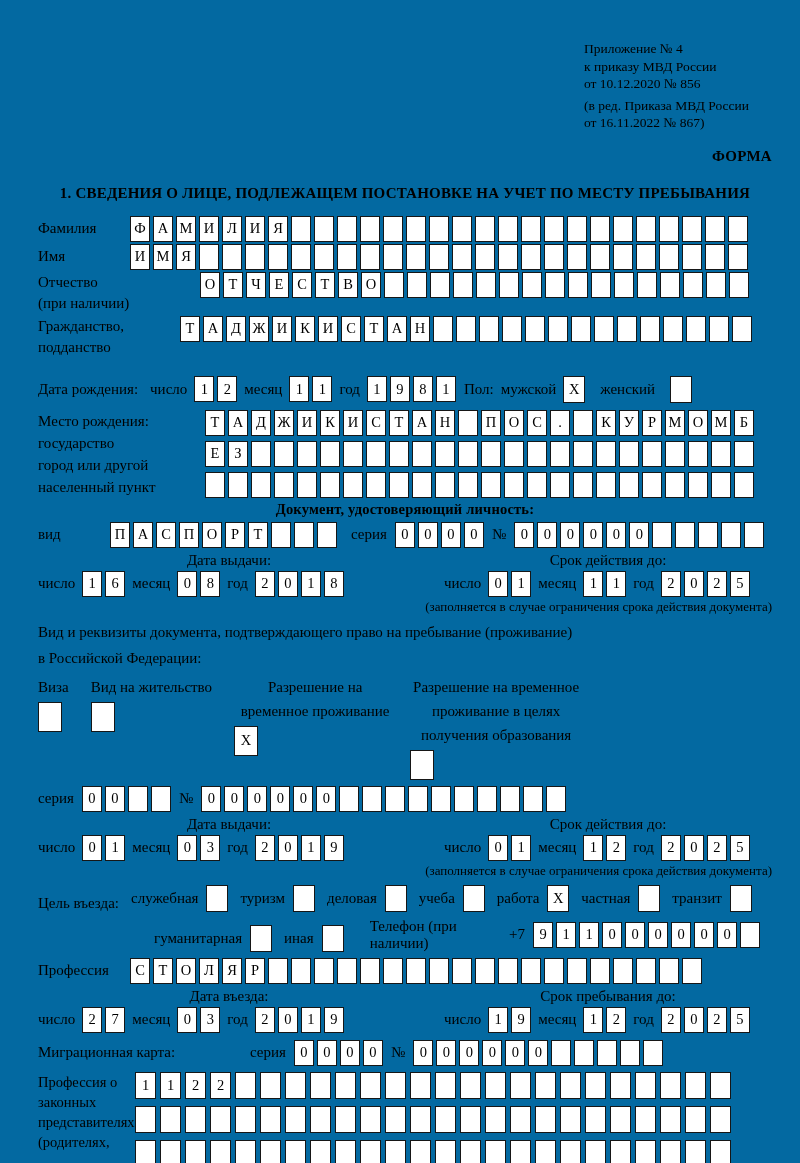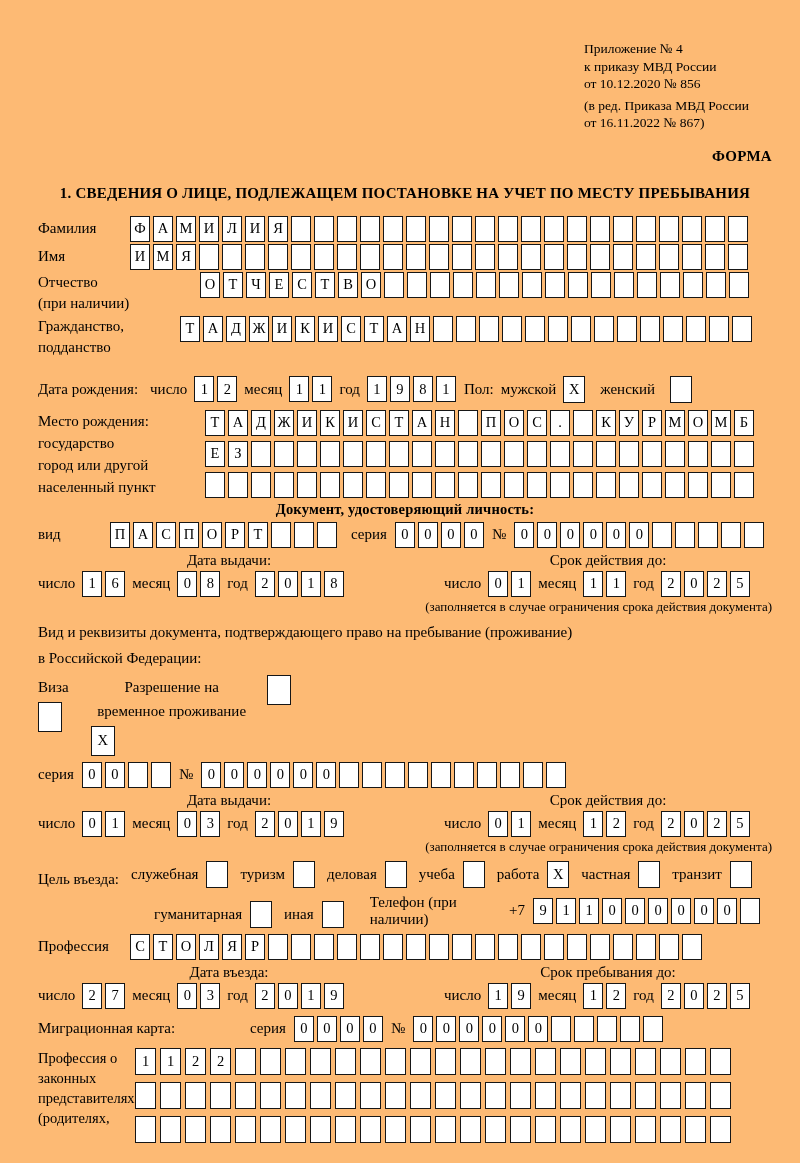--- a/index.html
+++ b/index.html
@@ -1,19 +1,19 @@
 <!DOCTYPE html>
 <html><head>
 <meta charset="utf-8">
 <style>
   * { box-sizing: border-box; }
   html,body { margin:0; padding:0; background:#e8e8e8; }
   .page {
     position:relative; width:800px; height:1163px; margin:0 auto;
-    background:#fdba74; color:#000;
+    background:#0369a1; color:#000;
     font-family:"Liberation Serif","DejaVu Serif",serif;
     font-size:15px; padding:40px 28px 0 38px; overflow:hidden;
   }
   .appendix { width:188px; margin-left:auto; font-size:13.5px; line-height:17.5px; white-space:nowrap; }
   .appendix .amend { margin-top:4px; }
   .forma { text-align:right; font-weight:bold; font-size:15px; margin-top:16px; letter-spacing:.3px; }
   .title { text-align:center; font-weight:bold; font-size:16.5px; line-height:23px; margin-top:18px; }
   .blank-line { display:inline-block; width:52px; border-bottom:2.5px solid #3a3a3a; margin-left:10px; height:14px; }
   .sec-head { text-align:center; font-weight:bold; font-size:15px; margin-top:20px; letter-spacing:.2px;font-family:Liberation Serif, serif; }
   .form { margin-top:14px; }
@@ -420,25 +420,30 @@
     <div class="note-r">(заполняется в случае ограничения срока действия документа)</div>
 
     <div class="introline">Вид и реквизиты документа, подтверждающего право на пребывание (проживание)</div>
     <div class="introline" style="margin-top:0;">в Российской Федерации:</div>
 
     <div class="optrow">
       <span class="opt gap22">
         <span class="olbl">Виза</span>
         <span class="cell cb big"></span>
       </span>
+      <span class="opt gap22">
+        <span class="olbl">Вид на жительство</span>
+        <span class="cell cb big"></span>
+      </span>
       <span class="opt gap14">
         <span class="olbl c160">Разрешение на временное проживание</span>
         <span class="cell cb big">X</span>
       </span>
       <span class="opt">
+        <span class="olbl c175">Разрешение на временное проживание в целях получения образования</span>
         <span class="cell cb big"></span>
       </span>
     </div>
 
     <div class="frow" style="margin-top:6px;">
       <span class="flabel">серия</span>
       <span class="cells ml8">
           <span class="cell">0</span>
           <span class="cell">0</span>
           <span class="cell"></span>

